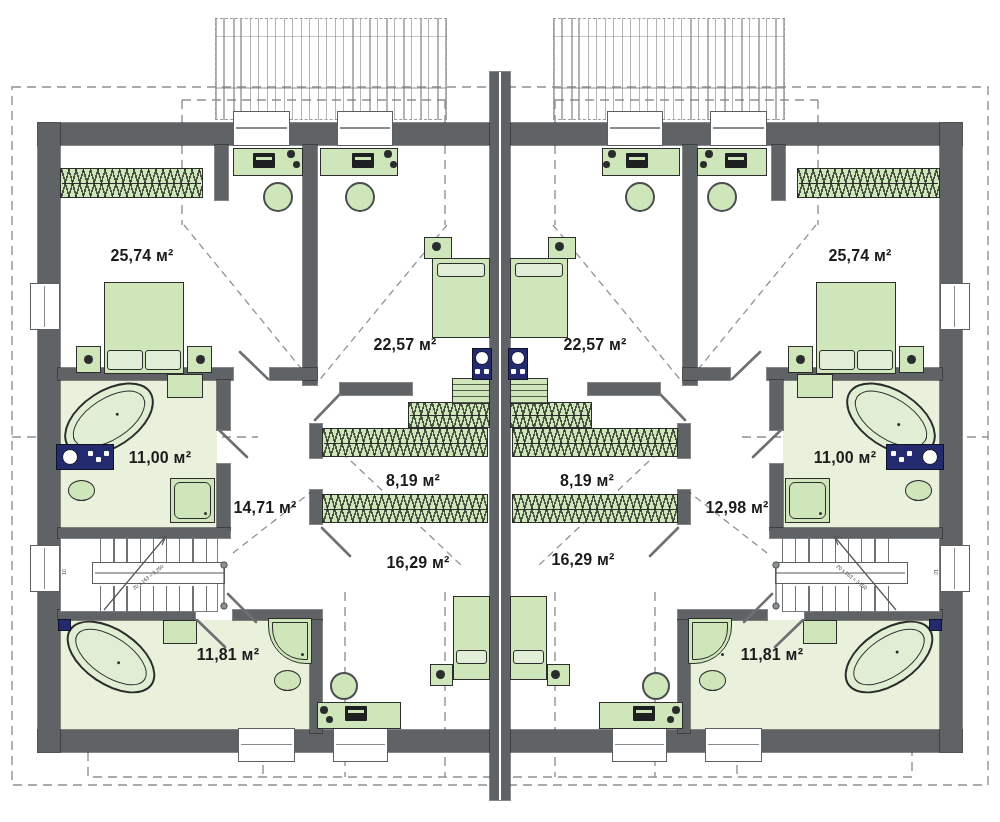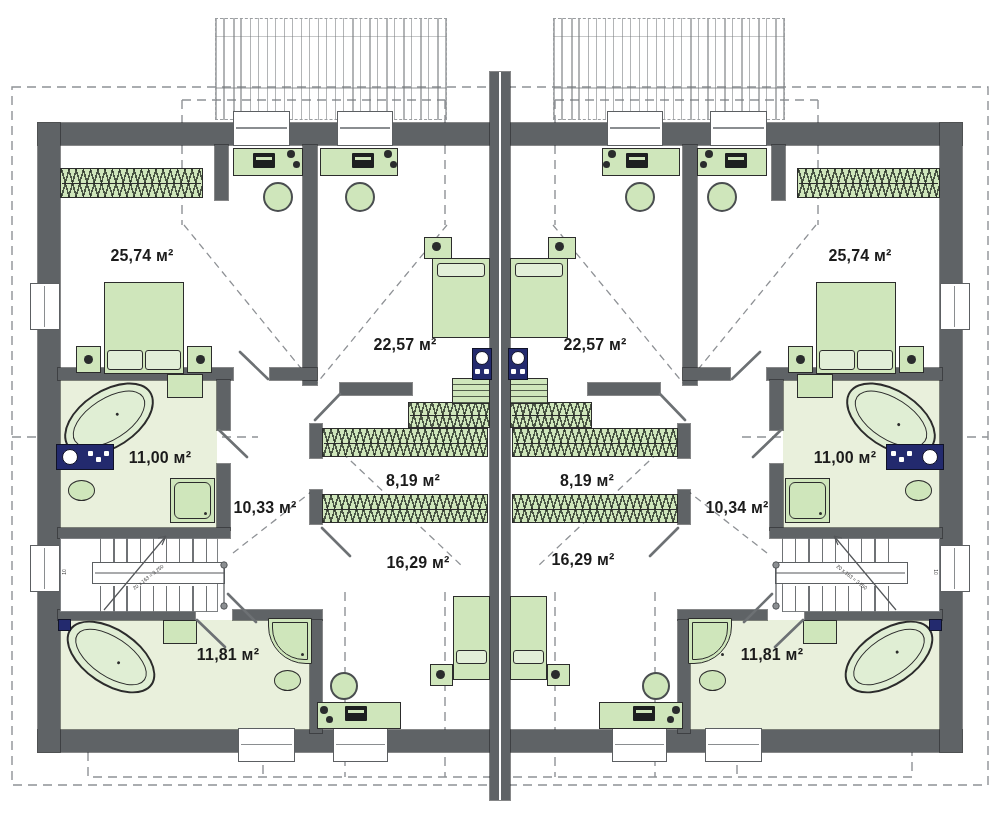--- a/index.html
+++ b/index.html
@@ -73,28 +73,28 @@
       <circle cx="224" cy="565" r="3.2"></circle>
         <circle cx="224" cy="606" r="3.2"></circle>
       <circle cx="776" cy="565" r="3.2"></circle>
         <circle cx="776" cy="606" r="3.2"></circle>
     </g>
   </svg>
 
   <div class="arealbl" style="left:142px;top:256px;z-index:50">25,74 м²</div>
   <div class="arealbl" style="left:405px;top:345px;z-index:50">22,57 м²</div>
   <div class="arealbl" style="left:160px;top:458px;z-index:50">11,00 м²</div>
-  <div class="arealbl" style="left:265px;top:508px;z-index:50">10,33 м²</div>
+  <div class="arealbl" style="left:265px;top:508px;z-index:50">14,71 м²</div>
   <div class="arealbl" style="left:413px;top:481px;z-index:50">8,19 м²</div>
   <div class="arealbl" style="left:418px;top:563px;z-index:50">16,29 м²</div>
   <div class="arealbl" style="left:228px;top:655px;z-index:50">11,81 м²</div>
   <div class="arealbl" style="left:860px;top:256px;z-index:50">25,74 м²</div>
   <div class="arealbl" style="left:595px;top:345px;z-index:50">22,57 м²</div>
   <div class="arealbl" style="left:845px;top:458px;z-index:50">11,00 м²</div>
-  <div class="arealbl" style="left:737px;top:508px;z-index:50">10,34 м²</div>
+  <div class="arealbl" style="left:737px;top:508px;z-index:50">12,98 м²</div>
   <div class="arealbl" style="left:587px;top:481px;z-index:50">8,19 м²</div>
   <div class="arealbl" style="left:583px;top:560px;z-index:50">16,29 м²</div>
   <div class="arealbl" style="left:772px;top:655px;z-index:50">11,81 м²</div>
 
   <div class="stxt" style="left:64px;top:572px;transform:translate(-50%,-50%) rotate(-90deg);z-index:50">10</div>
   <div class="stxt" style="left:148px;top:577px;transform:translate(-50%,-50%) rotate(-38deg);z-index:50">20 x 163 = 3 250</div>
   <div class="stxt" style="left:936px;top:572px;transform:translate(-50%,-50%) rotate(90deg);z-index:50">10</div>
   <div class="stxt" style="left:852px;top:577px;transform:translate(-50%,-50%) rotate(38deg);z-index:50">20 x 163 = 3 250</div>
 <div class="pergola" style="left: 215px; top: 18px; width: 232px; height: 102px; z-index: 1;"></div>
     <div class="pergola" style="left: 553px; top: 18px; width: 232px; height: 102px; z-index: 1;"></div>

